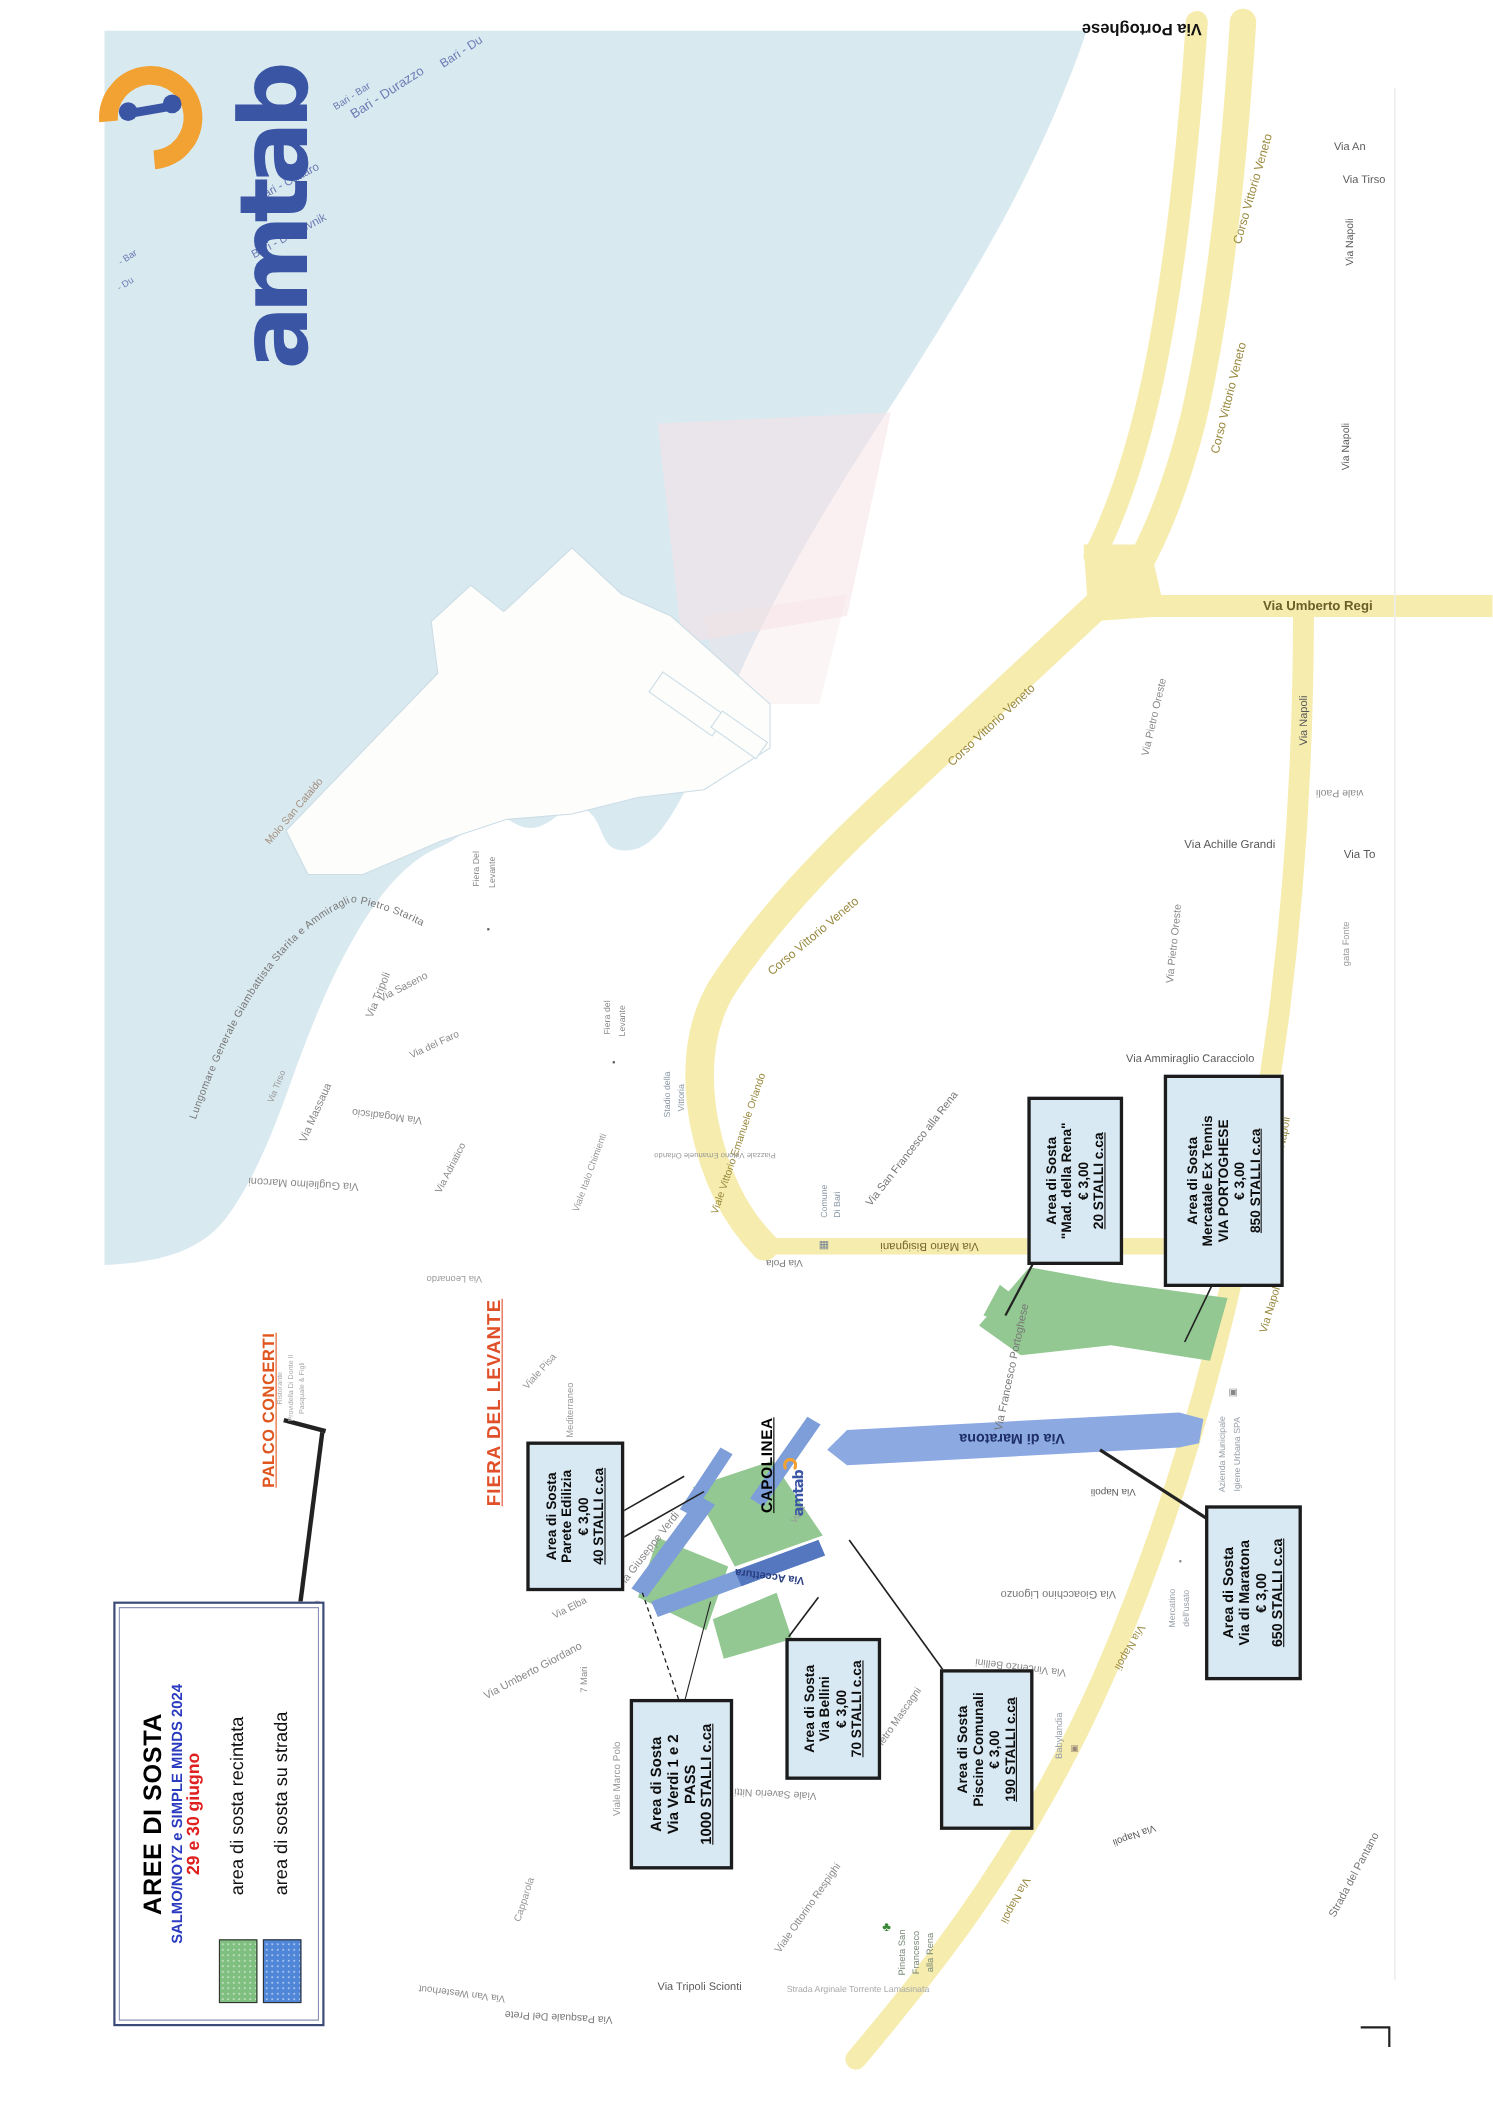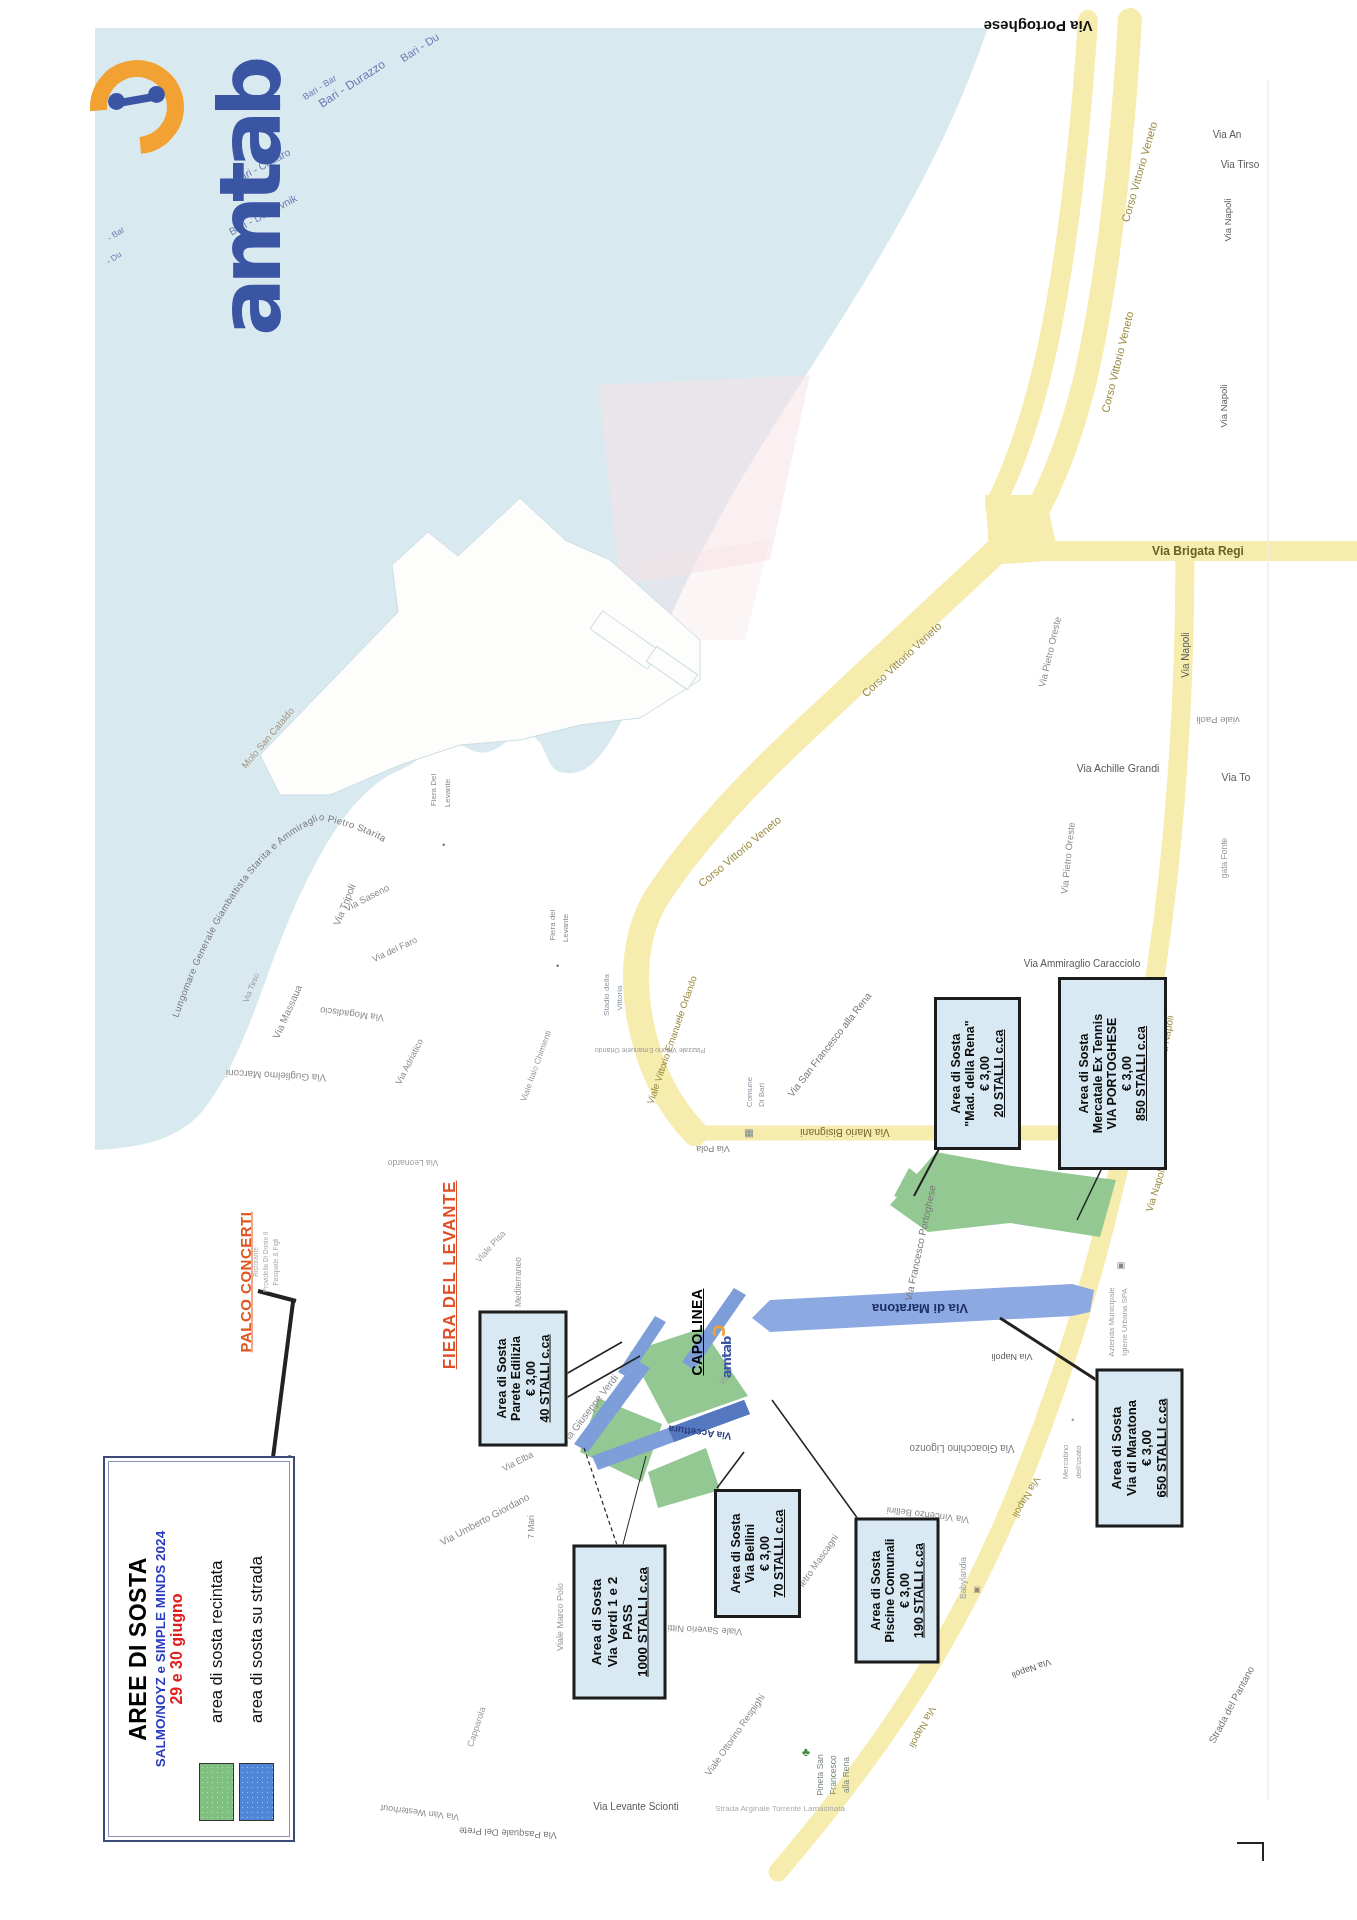--- a/index.html
+++ b/index.html
@@ -144,21 +144,21 @@
       <div class="map-label" style="left: 1050px; top: 652px; font-size: 9.5px; color: rgb(138, 138, 138); transform: translate(-50%, -50%) rotate(-77deg);">Via Pietro Oreste</div>
       <div class="map-label" style="left: 1068px; top: 858px; font-size: 9.5px; color: rgb(138, 138, 138); transform: translate(-50%, -50%) rotate(-84deg);">Via Pietro Oreste</div>
       <div class="map-label" style="left: 1118px; top: 768px; font-size: 10.5px; color: rgb(90, 90, 90); transform: translate(-50%, -50%) rotate(0deg);">Via Achille Grandi</div>
       <div class="map-label" style="left: 1236px; top: 777px; font-size: 10.5px; color: rgb(90, 90, 90); transform: translate(-50%, -50%) rotate(0deg);">Via To</div>
       <div class="map-label" style="left: 1218px; top: 720px; font-size: 9.5px; color: rgb(138, 138, 138); transform: translate(-50%, -50%) rotate(180deg);">viale Paoli</div>
       <div class="map-label" style="left: 1224px; top: 858px; font-size: 8.5px; color: rgb(154, 154, 154); transform: translate(-50%, -50%) rotate(-90deg);">gata Fonte</div>
       <div class="map-label" style="left: 1227px; top: 135px; font-size: 10px; color: rgb(90, 90, 90); transform: translate(-50%, -50%) rotate(0deg);">Via An</div>
       <div class="map-label" style="left: 1240px; top: 165px; font-size: 10px; color: rgb(90, 90, 90); transform: translate(-50%, -50%) rotate(0deg);">Via Tirso</div>
       <div class="map-label" style="left: 1228px; top: 220px; font-size: 9.5px; color: rgb(90, 90, 90); transform: translate(-50%, -50%) rotate(-90deg);">Via Napoli</div>
       <div class="map-label" style="left: 1224px; top: 406px; font-size: 9.5px; color: rgb(90, 90, 90); transform: translate(-50%, -50%) rotate(-90deg);">Via Napoli</div>
-      <div class="map-label" style="left: 1198px; top: 551px; font-size: 12px; color: rgb(106, 95, 40); font-weight: 600; transform: translate(-50%, -50%) rotate(0deg);">Via Brigata Regi</div>
+      <div class="map-label" style="left: 1198px; top: 551px; font-size: 12px; color: rgb(106, 95, 40); font-weight: 600; transform: translate(-50%, -50%) rotate(0deg);">Via Umberto Regi</div>
       <div class="map-label" style="left: 1038px; top: 26px; font-size: 15px; color: rgb(17, 17, 17); font-weight: 700; transform: translate(-50%, -50%) rotate(180deg);">Via Portoghese</div>
       <div class="map-label" style="left: 1140px; top: 172px; font-size: 11px; color: rgb(154, 138, 64); transform: translate(-50%, -50%) rotate(-74deg);">Corso Vittorio Veneto</div>
       <div class="map-label" style="left: 1118px; top: 362px; font-size: 11px; color: rgb(154, 138, 64); transform: translate(-50%, -50%) rotate(-76deg);">Corso Vittorio Veneto</div>
       <div class="map-label" style="left: 902px; top: 660px; font-size: 11px; color: rgb(154, 138, 64); transform: translate(-50%, -50%) rotate(-43deg);">Corso Vittorio Veneto</div>
       <div class="map-label" style="left: 740px; top: 852px; font-size: 11px; color: rgb(154, 138, 64); transform: translate(-50%, -50%) rotate(-40deg);">Corso Vittorio Veneto</div>
       <div class="map-label" style="left: 1186px; top: 655px; font-size: 10px; color: rgb(90, 90, 90); transform: translate(-50%, -50%) rotate(-90deg);">Via Napoli</div>
       <div class="map-label" style="left: 1167px; top: 1038px; font-size: 10px; color: rgb(154, 138, 64); transform: translate(-50%, -50%) rotate(-80deg);">Via Napoli</div>
       <div class="map-label" style="left: 1156px; top: 1190px; font-size: 10px; color: rgb(154, 138, 64); transform: translate(-50%, -50%) rotate(-73deg);">Via Napoli</div>
       <div class="map-label" style="left: 1026px; top: 1497px; font-size: 10px; color: rgb(154, 138, 64); transform: translate(-50%, -50%) rotate(120deg);">Via Napoli</div>
       <div class="map-label" style="left: 922px; top: 1727px; font-size: 10px; color: rgb(154, 138, 64); transform: translate(-50%, -50%) rotate(118deg);">Via Napoli</div>
@@ -184,21 +184,21 @@
       <div class="map-label" style="left: 266px; top: 1262px; font-size: 6.5px; color: rgb(170, 170, 170); transform: translate(-50%, -50%) rotate(-90deg);">Providella Di Donte Il</div>
       <div class="map-label" style="left: 276px; top: 1262px; font-size: 6.5px; color: rgb(170, 170, 170); transform: translate(-50%, -50%) rotate(-90deg);">Pasquale &amp; Figli</div>
       <div class="map-label" style="left: 289px; top: 1487px; font-size: 9.5px; color: rgb(119, 119, 119); transform: translate(-50%, -50%) rotate(-90deg);">Via Paolo Pinto</div>
       <div class="map-label" style="left: 485px; top: 1520px; font-size: 10px; color: rgb(138, 138, 138); transform: translate(-50%, -50%) rotate(-28deg);">Via Umberto Giordano</div>
       <div class="map-label" style="left: 518px; top: 1462px; font-size: 9px; color: rgb(138, 138, 138); transform: translate(-50%, -50%) rotate(-27deg);">Via Elba</div>
       <div class="map-label" style="left: 531px; top: 1527px; font-size: 8.5px; color: rgb(138, 138, 138); transform: translate(-50%, -50%) rotate(-90deg);">7 Mari</div>
       <div class="map-label" style="left: 561px; top: 1617px; font-size: 9px; color: rgb(153, 153, 153); transform: translate(-50%, -50%) rotate(-90deg);">Viale Marco Polo</div>
       <div class="map-label" style="left: 477px; top: 1727px; font-size: 9px; color: rgb(153, 153, 153); transform: translate(-50%, -50%) rotate(-72deg);">Capparola</div>
       <div class="map-label" style="left: 420px; top: 1812px; font-size: 9px; color: rgb(138, 138, 138); transform: translate(-50%, -50%) rotate(187deg);">Via Van Westerhout</div>
       <div class="map-label" style="left: 508px; top: 1833px; font-size: 9.5px; color: rgb(119, 119, 119); transform: translate(-50%, -50%) rotate(183deg);">Via Pasquale Del Prete</div>
-      <div class="map-label" style="left: 636px; top: 1807px; font-size: 10px; color: rgb(90, 90, 90); transform: translate(-50%, -50%) rotate(0deg);">Via Levante Scionti</div>
+      <div class="map-label" style="left: 636px; top: 1807px; font-size: 10px; color: rgb(90, 90, 90); transform: translate(-50%, -50%) rotate(0deg);">Via Tripoli Scionti</div>
       <div class="map-label" style="left: 780px; top: 1809px; font-size: 8px; color: rgb(170, 170, 170); transform: translate(-50%, -50%) rotate(0deg);">Strada Arginale Torrente Lamasinata</div>
       <div class="map-label" style="left: 735px; top: 1735px; font-size: 9.5px; color: rgb(138, 138, 138); transform: translate(-50%, -50%) rotate(-55deg);">Viale Ottorino Respighi</div>
       <div class="map-label" style="left: 705px; top: 1630px; font-size: 9.5px; color: rgb(138, 138, 138); transform: translate(-50%, -50%) rotate(183deg);">Viale Saverio Nitti</div>
       <div class="map-label" style="left: 812px; top: 1570px; font-size: 9.5px; color: rgb(138, 138, 138); transform: translate(-50%, -50%) rotate(-55deg);">Via Pietro Mascagni</div>
       <div class="map-label" style="left: 820px; top: 1775px; font-size: 8.5px; color: rgb(122, 138, 122); transform: translate(-50%, -50%) rotate(-90deg);">Pineta San</div>
       <div class="map-label" style="left: 833px; top: 1775px; font-size: 8.5px; color: rgb(122, 138, 122); transform: translate(-50%, -50%) rotate(-90deg);">Francesco</div>
       <div class="map-label" style="left: 846px; top: 1775px; font-size: 8.5px; color: rgb(122, 138, 122); transform: translate(-50%, -50%) rotate(-90deg);">alla Rena</div>
       <div class="map-label" style="left: 806px; top: 1752px; font-size: 12px; color: rgb(58, 138, 58); transform: translate(-50%, -50%) rotate(0deg);">♣</div>
       <div class="map-label" style="left: 963px; top: 1578px; font-size: 8.5px; color: rgb(153, 160, 170); transform: translate(-50%, -50%) rotate(-90deg);">Babylandia</div>
       <div class="map-label" style="left: 977px; top: 1590px; font-size: 8px; color: rgb(153, 136, 119); transform: translate(-50%, -50%) rotate(0deg);">▣</div>

